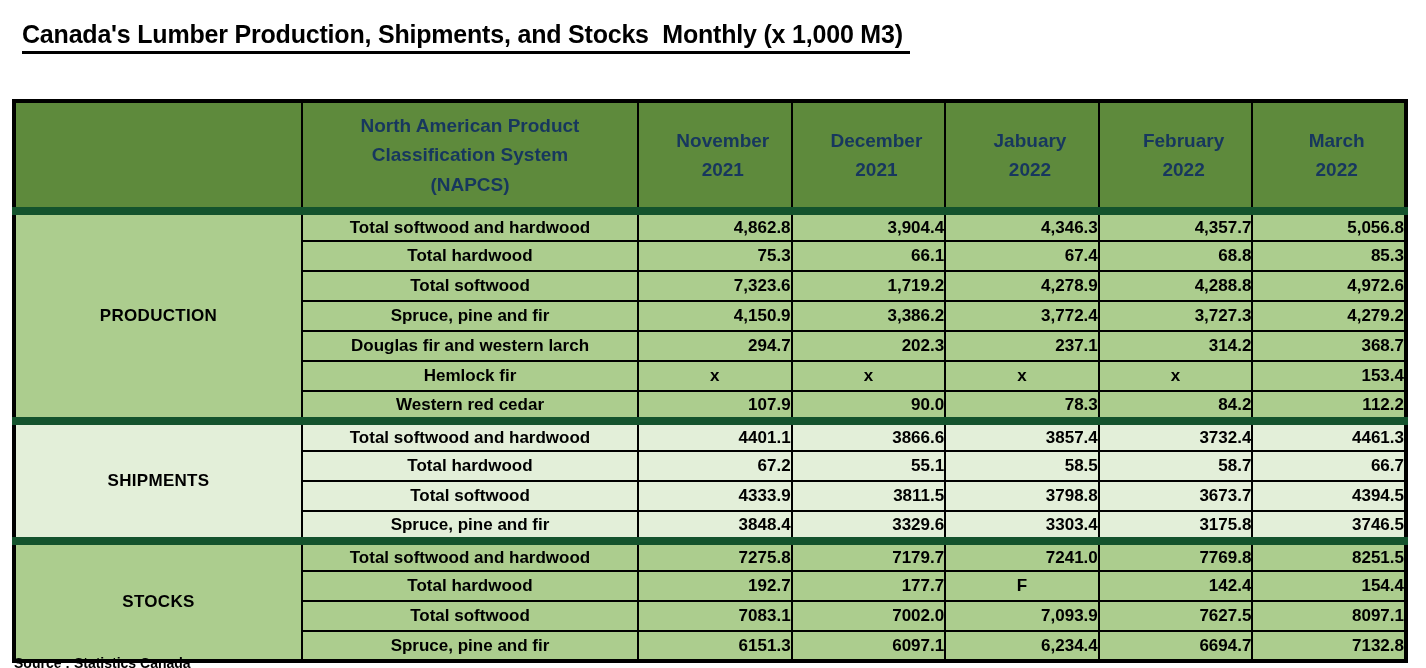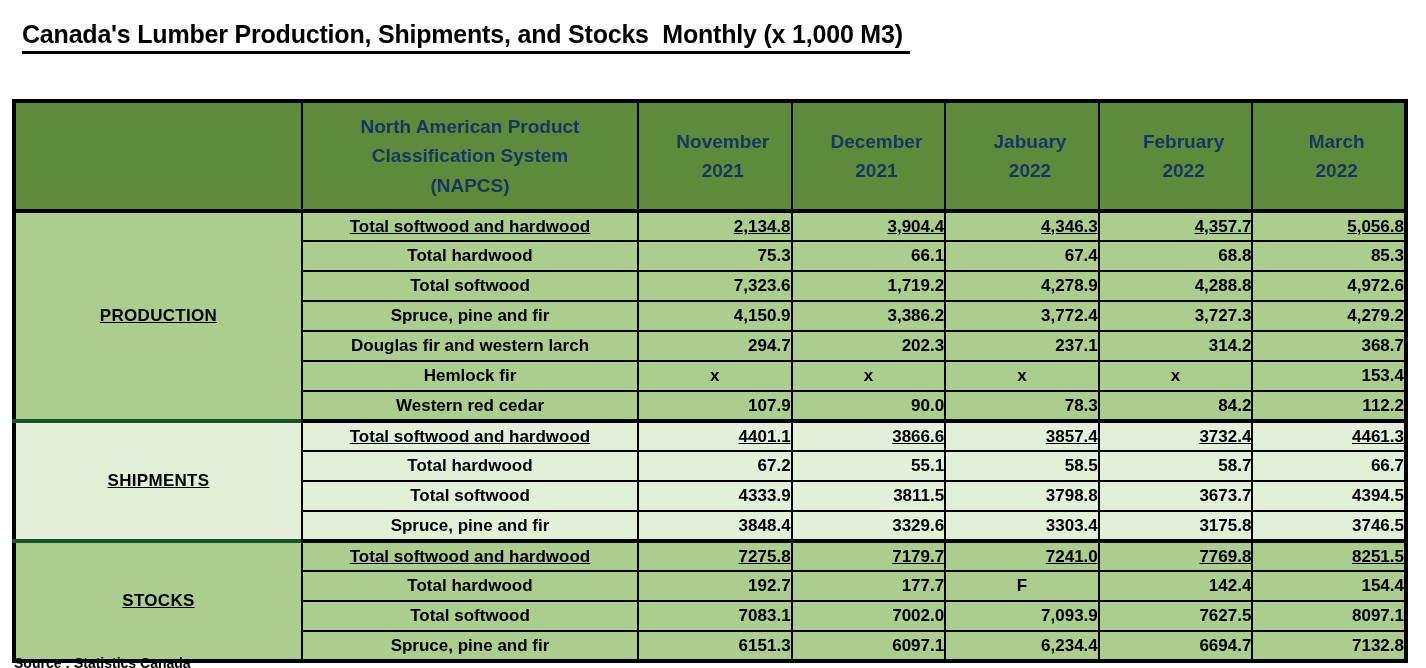--- a/index.html
+++ b/index.html
@@ -109,21 +109,21 @@
   td.val.sym {
     text-align: center;
     padding: 0 4px;
   }
 
   
   .tint-a td { background: #accd8e; }
   .tint-b td { background: #e3efd9; }
 
   
-  tr.block-start td { border-top: 4px solid #14532d; text-decoration: underline; }
+  tr.block-start td { border-top: 8px solid #14532d; }
   tr.block-end td   { border-bottom: 4px solid #000000; }
 
   
   .source {
     position: absolute;
     left: 14px;
     top: 633px;
     font-size: 14px;
     font-weight: bold;
     color: #000000;
@@ -175,21 +175,21 @@
           <td>
             <span class="mon-line">March</span>
             <span class="mon-line">2022</span>
           </td>
         </tr>
       </thead>
       <tbody id="table-body">
           <tr class="tint-a block-start">
             <td class="section" rowspan="7">PRODUCTION</td>
             <td class="label">Total softwood and hardwood</td>
-            <td class="val">2,134.8</td>
+            <td class="val">4,862.8</td>
             <td class="val">3,904.4</td>
             <td class="val">4,346.3</td>
             <td class="val">4,357.7</td>
             <td class="val">5,056.8</td>
           </tr>
           <tr class="tint-a">
             <td class="label">Total hardwood</td>
             <td class="val">75.3</td>
             <td class="val">66.1</td>
             <td class="val">67.4</td>

